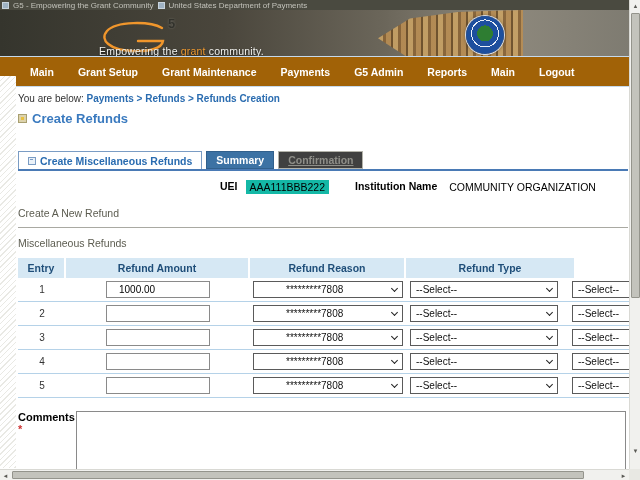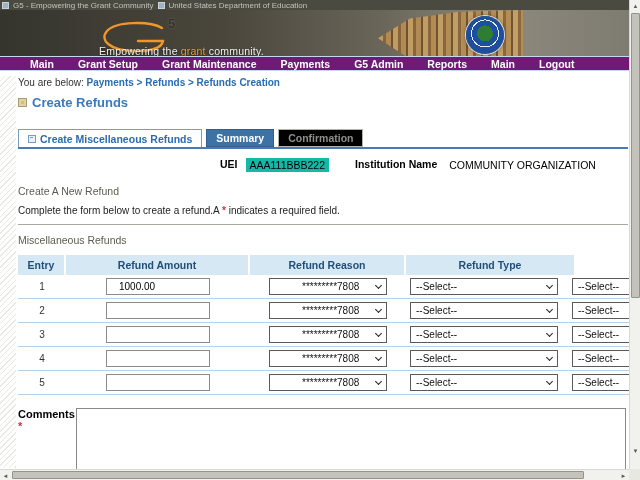--- a/index.html
+++ b/index.html
@@ -25,44 +25,44 @@
           background:radial-gradient(circle at 50% 46%, #2e7d32 0 8px, #1d4f9e 8px 13px, #e8eef8 13px 14px, #1d4f9e 14px);
           box-shadow:0 0 0 1px #d8dde8, 0 0 4px rgba(0,0,0,.5); }
   .glogo { position:absolute; left:98px; top:10px; }
   .gtag { position:absolute; left:99px; top:35px; font-size:10.5px; color:#f2f2ee;
           text-shadow:0 1px 2px rgba(0,0,0,.7); letter-spacing:.2px; }
   .gtag .accent { color:#f09a30; }
   .gfive { position:absolute; left:168px; top:6px; font-size:13px; font-weight:bold; color:#32322c;
            text-shadow:0 0 2px rgba(255,255,255,.25); }
 
   
-  .nav { height:14px; background:#701a75; display:flex; align-items:center; padding-left:18px;
+  .nav { height:30px; background:#a16207; display:flex; align-items:center; padding-left:18px;
          border-bottom:1px solid #c5d9ec; }
   .nav .item { color:#fff; font-size:10.5px; font-weight:bold; padding:0 12px; cursor:pointer;
                white-space:nowrap; }
 
   
   .hatch { position:absolute; left:0; top:76px; width:16px; height:392px;
            background:repeating-linear-gradient(135deg,#ffffff 0 3px,#e9e9e4 3px 4px); }
   .content { position:relative; padding-left:18px; }
 
   .breadcrumb { margin-top:6px; font-size:10px; color:#333; }
   .breadcrumb .links { color:#2a6cb0; font-weight:bold; cursor:pointer; }
 
   .page-title { margin-top:7px; display:flex; align-items:center; gap:5px; }
   .pt-ico { width:9px; height:9px; background:#ddd3ac; border:1px solid #a89f70; position:relative; }
   .pt-ico::after { content:""; position:absolute; left:2px; top:2px; width:3px; height:3px; background:#e8c040; }
   .page-title .txt { font-size:13px; font-weight:bold; color:#3a7abf; }
 
-  .tabs { margin-top:19px; display:flex; align-items:flex-end; gap:4px; }
+  .tabs { margin-top:25px; display:flex; align-items:flex-end; gap:4px; }
   .tab { height:18px; display:flex; align-items:center; gap:4px; padding:0 9px;
          font-size:10.5px; font-weight:bold; cursor:pointer; }
   .tab.active { background:#fff; border:1px solid #7a9cc4; border-bottom:none; color:#2a6cb0; }
   .tab.blue   { background:#3c72a4; border:1px solid #31608c; color:#fff; }
-  .tab.disabled { background:#000000; border:1px solid #b3b3aa; color:#8f8f89; cursor:default; }
+  .tab.disabled { background:#404040; border:1px solid #b3b3aa; color:#8f8f89; cursor:default;text-decoration:underline; }
   .tab-ico { width:8px; height:8px; border:1px solid #7a9cc4; background:#eaf1f8; position:relative; }
   .tab-ico::after { content:""; position:absolute; left:1px; top:1px; width:3px; height:1px; background:#7a9cc4; }
   .tab-underline { height:2px; background:#4a7ab5; width:610px; }
 
   .identity { margin-top:9px; margin-left:202px; display:flex; align-items:flex-start; font-size:10.5px; }
   .identity .lbl { font-weight:bold; color:#000; }
   .identity .val { margin-left:8px; padding:1px 4px; }
   .identity .val.boxed { background:#14b8a6; }
   .identity .gap { width:26px; }
 
@@ -81,21 +81,21 @@
   .c-entry  { width:48px;  display:flex; justify-content:center; font-size:10px; color:#333; }
   .c-amount { width:184px; display:flex; justify-content:center; }
   .c-bank   { width:156px; display:flex; justify-content:center; }
   .c-reason { width:156px; display:flex; justify-content:center; }
   .c-type   { width:170px; display:flex; justify-content:center; }
 
   .amt-input { width:104px; height:17px; border:1px solid #8a8a8a; font-size:10px; padding:0 12px;
                font-family:"Liberation Sans", sans-serif; }
   .sel { height:17px; background:#fff; border:1px solid #5a5a5a; display:flex; align-items:center;
          justify-content:space-between; font-size:10px; color:#111; padding:0 5px; cursor:pointer; }
-  .sel.w-bank { width:118px;padding-left:32px; } .sel.w-reason { width:148px; } .sel.w-type { width:150px; }
+  .sel.w-bank { width:150px;padding-left:32px; } .sel.w-reason { width:148px; } .sel.w-type { width:150px; }
   .chev { width:5px; height:5px; border-right:1.5px solid #222; border-bottom:1.5px solid #222;
           transform:rotate(45deg); margin-top:-2px; flex:0 0 auto; }
 
   
   .comments { margin-top:13px; display:flex; }
   .c-lblcol { width:58px; font-size:11px; }
   .c-lblcol .lbl { font-weight:bold; color:#000; }
   .comments textarea { width:550px; height:84px; border:1px solid #8a8a8a; resize:none;
                        font-family:"Liberation Sans", sans-serif; font-size:10px; }
 
@@ -116,21 +116,21 @@
                     background:#c3c3bc; border:1px solid #94948c; border-radius:1px; cursor:pointer; }
   .corner { position:absolute; right:0; bottom:0; width:11px; height:11px; background:#e8e8e3; z-index:51; }
 </style>
 </head>
 <body>
 
 <div class="titlebar">
   <span class="fav"></span>
   <span class="ttxt">G5 - Empowering the Grant Community</span>
   <span class="fav"></span>
-  <span class="ttxt">United States Department of Education</span>
+  <span class="ttxt">United States Department of Payments</span>
 </div>
 
 <div class="banner">
   <div class="swoosh"></div>
   <div class="seal"></div>
   <svg class="glogo" width="72" height="34" viewBox="0 0 72 34">
     <path d="M64 8 C52 1 18 1 9 11 C1 20 12 30 34 31 C52 32 64 28 65 21 L40 21" fill="none" stroke="#f0962c" stroke-width="2.4" stroke-linecap="round"></path>
   </svg>
   <span class="gfive">5</span>
   <div class="gtag"><span>Empowering the </span><span class="accent">grant</span><span> community.</span></div>
@@ -177,25 +177,20 @@
   <div class="identity">
     <span class="lbl">UEI</span>
     <span class="val boxed">AAA111BBB222</span>
     <span class="gap"></span>
     <span class="lbl">Institution Name</span>
     <span class="val">COMMUNITY ORGANIZATION</span>
   </div>
 
   <div class="section-title">Create A New Refund</div>
 
-  <div class="instruction">
-    <span>Complete the form below to create a refund.A </span>
-    <span class="req-star">*</span>
-    <span> indicates a required field.</span>
-  </div>
 
   <hr class="rule">
 
   <div class="subsection">Miscellaneous Refunds</div>
 
   <div class="rtable">
     <div class="rhead">
       <div class="hc c-entry">Entry</div>
       <div class="hc c-amount">Refund Amount</div>
       <div class="hc c-reason">Refund Reason</div>

